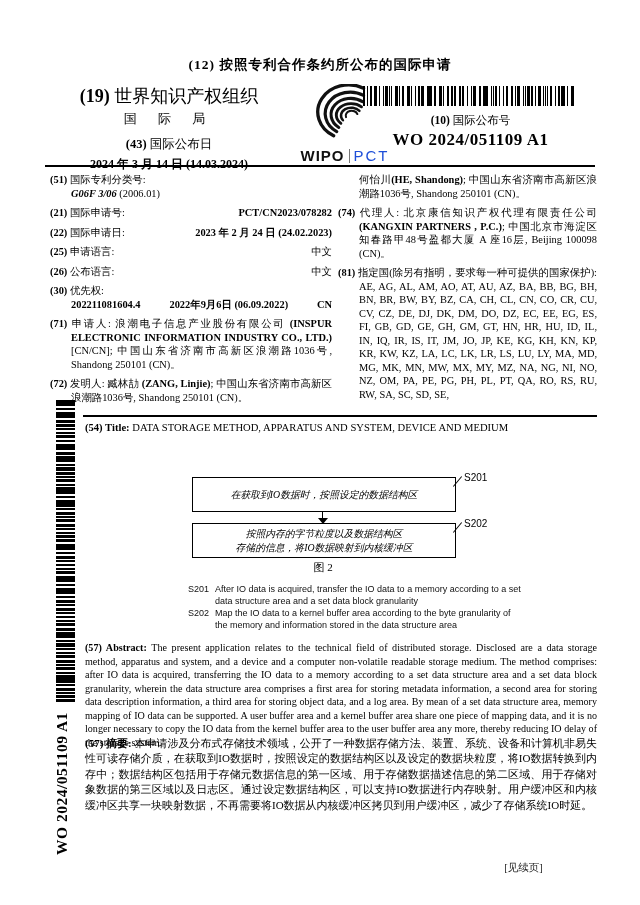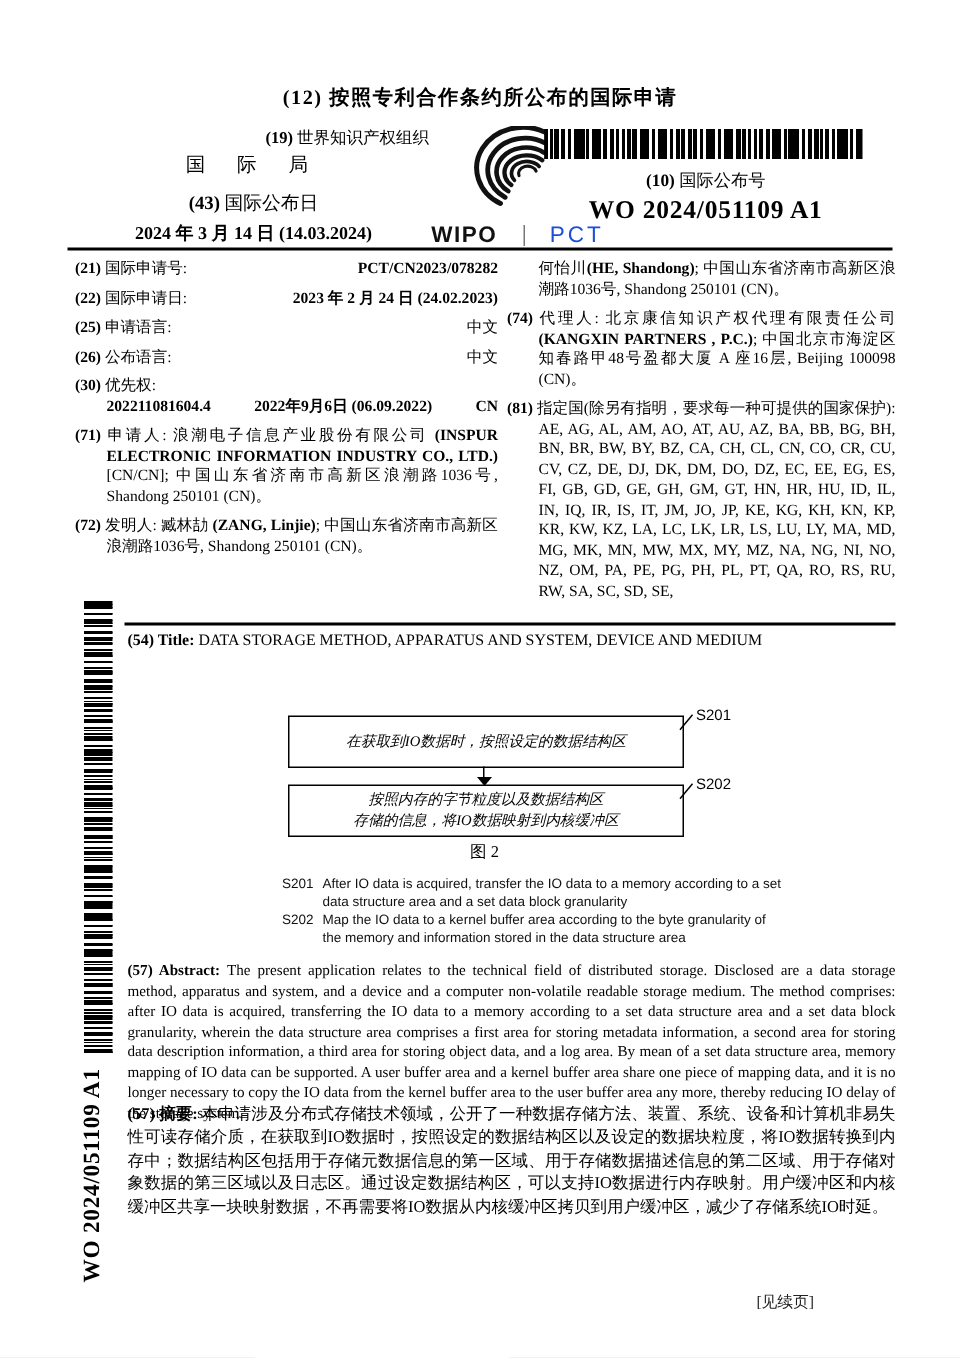--- a/index.html
+++ b/index.html
@@ -7,26 +7,26 @@
     position:relative;width:640px;height:905px;margin:0 auto;background:#ffffff;
     font-family:"Liberation Serif",serif;color:#000;overflow:hidden;
   }
   .b{font-weight:bold}
   .i{font-style:italic}
   .abs{position:absolute}
 
   
   .doc-type{top:56px;left:0;width:100%;text-align:center;font-size:13.5px;font-weight:bold;letter-spacing:1px;}
   .org-block{top:84px;left:52px;width:234px;text-align:center;}
-  .org-name{font-size:11px;text-align:right;}
+  .org-name{font-size:18px;}
   .org-bureau{font-size:13px;letter-spacing:9px;margin-top:2px;}
   .pub-date-label{font-size:12.5px;margin-top:8px;}
   .pub-date{font-size:12px;font-weight:bold;margin-top:3px;}
   .logo-block{top:84px;left:281px;width:128px;text-align:center;}
-  .logo-text{font-family:"Liberation Sans",sans-serif;font-size:15px;margin-top:1px;color:#111;display:flex;align-items:center;justify-content:center;gap:17px;}
+  .logo-text{font-family:"Liberation Sans",sans-serif;font-size:15px;margin-top:1px;color:#111;display:flex;align-items:center;justify-content:center;gap:4px;}
   .logo-wipo{font-weight:bold;letter-spacing:1px;}
   .logo-sep{display:inline-block;width:1px;height:14px;background:#777;}
   .logo-pct{letter-spacing:2px;color:#1d4ed8;}
   .pubno-block{top:86px;left:363px;width:215px;}
   .barcode-h{width:212px;height:20px;
     background-image:
       repeating-linear-gradient(90deg,#000 0 1.5px,transparent 1.5px 4px),
       repeating-linear-gradient(90deg,#000 0 1px,transparent 1px 6.5px),
       repeating-linear-gradient(90deg,#000 0 2.5px,transparent 2.5px 11px);
   }
@@ -121,20 +121,24 @@
 
   <div class="abs pubno-block">
     <div class="barcode-h"></div>
     <div class="pubno-label"><span class="b">(10) </span><span>国际公布号</span></div>
     <div class="pubno">WO 2024/051109 A1</div>
   </div>
 
   <div class="abs rule1"></div>
 
   <div class="abs col col-left">
+    <div class="field">
+      <div><span class="b">(51) </span><span>国际专利分类号:</span></div>
+      <div class="ind"><span class="b i">G06F 3/06</span><span> (2006.01)</span></div>
+    </div>
     <div class="field kv">
       <span><span class="b">(21) </span><span>国际申请号:</span></span>
       <span class="val-bold">PCT/CN2023/078282</span>
     </div>
     <div class="field kv">
       <span><span class="b">(22) </span><span>国际申请日:</span></span>
       <span class="val-bold">2023 年 2 月 24 日 (24.02.2023)</span>
     </div>
     <div class="field kv">
       <span><span class="b">(25) </span><span>申请语言:</span></span>

